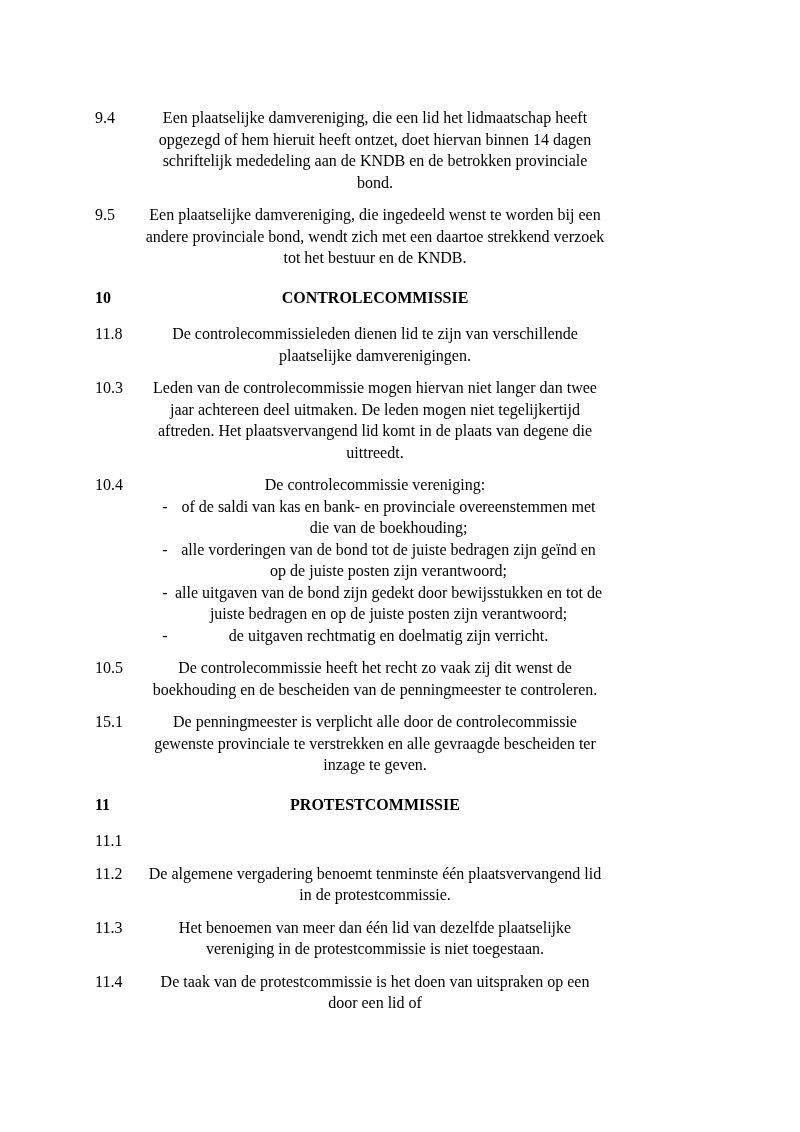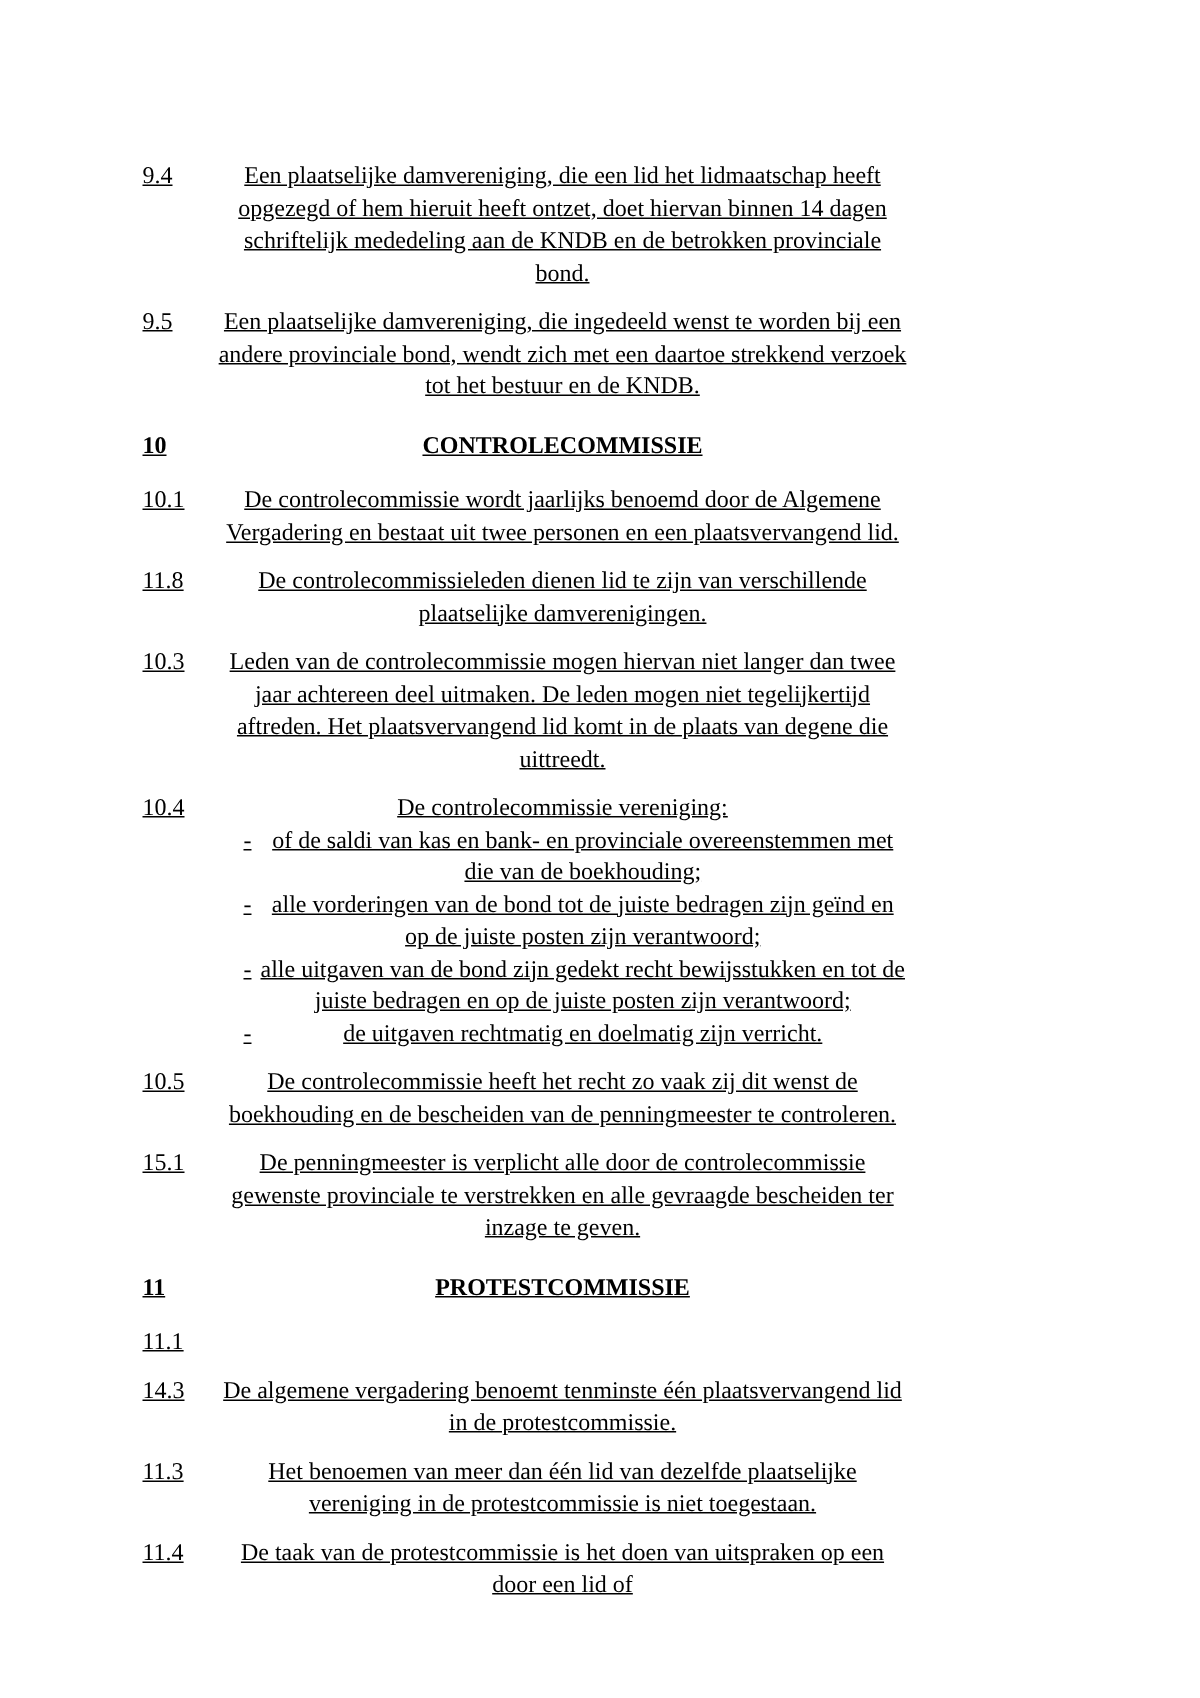--- a/index.html
+++ b/index.html
@@ -13,21 +13,20 @@
     font-family: "Liberation Serif", serif;
     color: #000000;
   }
   .page {
     box-sizing: border-box;
     width: 660px;
     height: 1132px;
     padding: 107px 55px 0 95px;
     overflow: hidden;
     background: #ffffff;
-    text-decoration: underline;
   }
   .block {
     display: flex;
     align-items: flex-start;
     font-size: 16px;
     line-height: 21.5px;
     margin-bottom: 11px;
   }
   .num {
     flex: 0 0 50px;
@@ -75,27 +74,20 @@
       <span class="body">Een plaatselijke damvereniging, die ingedeeld wenst te worden bij een andere provinciale bond, wendt zich met een daartoe strekkend verzoek tot het bestuur en de KNDB.</span>
       
     </div>
   </div>
 
   <div class="block heading">
     <span class="num">10</span>
     <span class="txt">CONTROLECOMMISSIE</span>
   </div>
 
-  <div class="block clause">
-    <span class="num">10.1</span>
-    <div class="txt">
-      <span class="body">De controlecommissie wordt jaarlijks benoemd door de Algemene Vergadering en bestaat uit twee personen en een plaatsvervangend lid.</span>
-      
-    </div>
-  </div>
 
   <div class="block clause">
     <span class="num">11.8</span>
     <div class="txt">
       <span class="body">De controlecommissieleden dienen lid te zijn van verschillende plaatselijke damverenigingen.</span>
       
     </div>
   </div>
 
   <div class="block clause">
@@ -116,21 +108,21 @@
     <span class="btxt">of de saldi van kas en bank- en provinciale overeenstemmen met die van de boekhouding;</span>
   </div>
 
   <div class="bullet">
     <span class="dash">-</span>
     <span class="btxt">alle vorderingen van de bond tot de juiste bedragen zijn geïnd en op de juiste posten zijn verantwoord;</span>
   </div>
 
   <div class="bullet">
     <span class="dash">-</span>
-    <span class="btxt">alle uitgaven van de bond zijn gedekt recht bewijsstukken en tot de juiste bedragen en op de juiste posten zijn verantwoord;</span>
+    <span class="btxt">alle uitgaven van de bond zijn gedekt door bewijsstukken en tot de juiste bedragen en op de juiste posten zijn verantwoord;</span>
   </div>
 
   <div class="bullet">
     <span class="dash">-</span>
     <span class="btxt">de uitgaven rechtmatig en doelmatig zijn verricht.</span>
   </div>
 </div>
     </div>
   </div>
 
@@ -153,21 +145,21 @@
   <div class="block heading">
     <span class="num">11</span>
     <span class="txt">PROTESTCOMMISSIE</span>
   </div>
 
   <div class="block clause">
     <span class="num">11.1</span>
   </div>
 
   <div class="block clause">
-    <span class="num">14.3</span>
+    <span class="num">11.2</span>
     <div class="txt">
       <span class="body">De algemene vergadering benoemt tenminste één plaatsvervangend lid in de protestcommissie.</span>
       
     </div>
   </div>
 
   <div class="block clause">
     <span class="num">11.3</span>
     <div class="txt">
       <span class="body">Het benoemen van meer dan één lid van dezelfde plaatselijke vereniging in de protestcommissie is niet toegestaan.</span>

